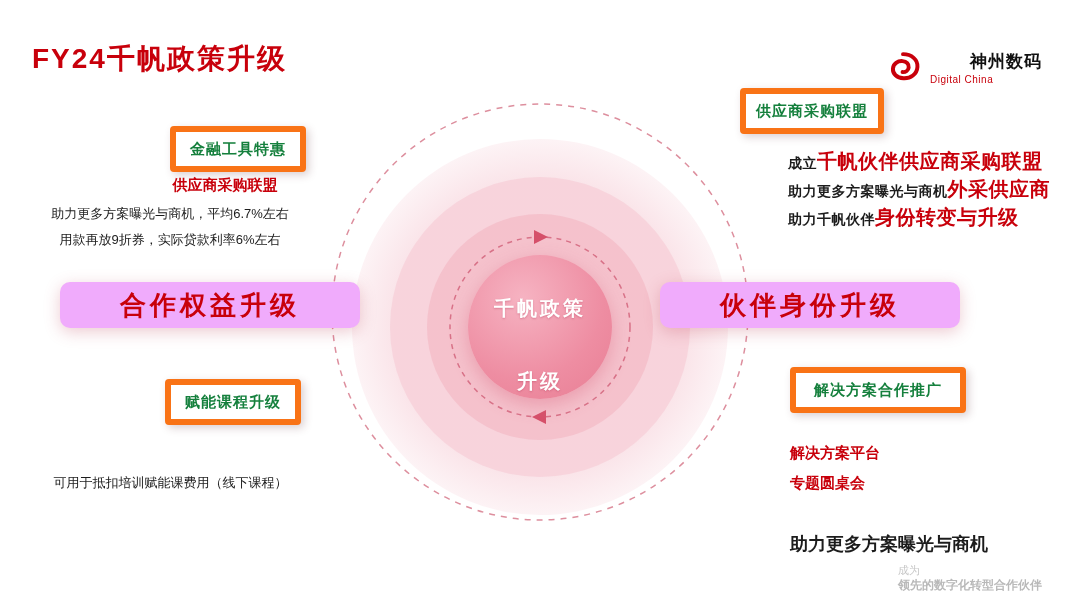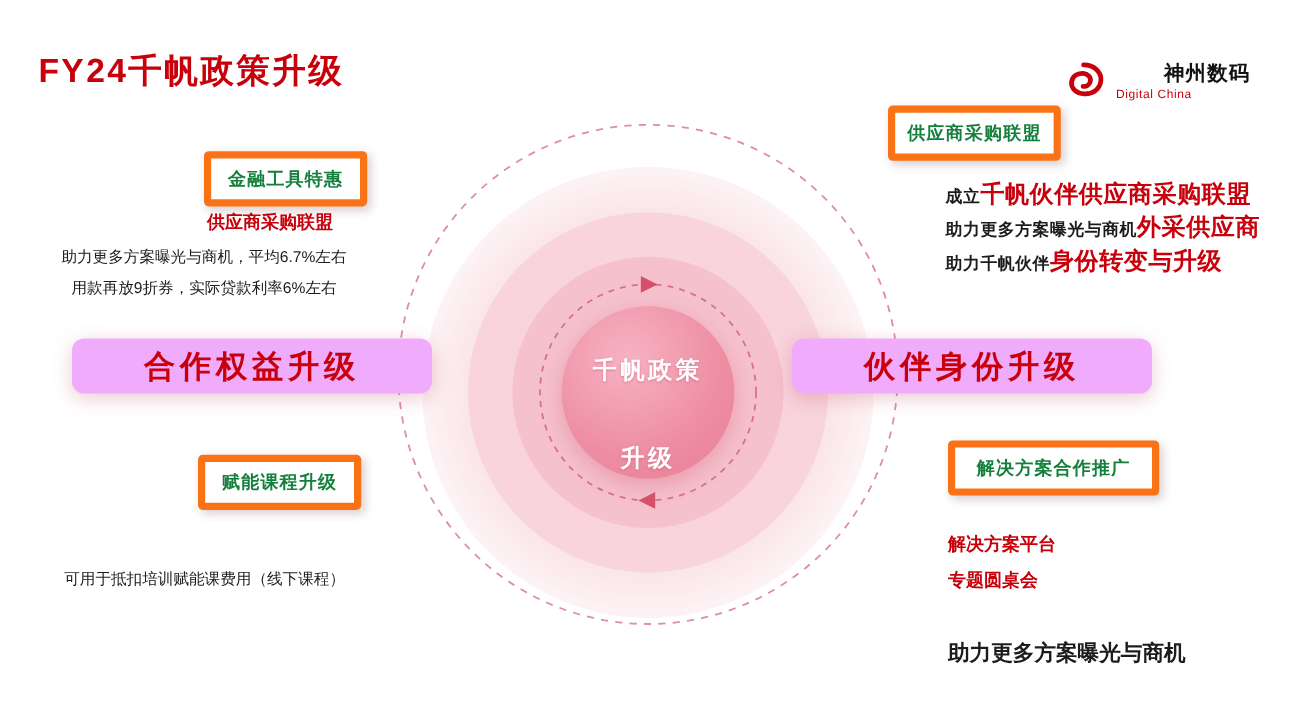--- a/index.html
+++ b/index.html
@@ -109,14 +109,18 @@
     <span>助力千帆伙伴</span><span class="red-em">身份转变与升级</span>
   </div>
 
   <div class="main-box" style="left:660px;top:282px;">伙伴身份升级</div>
 
   <div class="hdr-box" style="left:790px;top:367px;width:164px;height:34px;">解决方案合作推广</div>
   <div class="em-line red-em" style="left:790px;top:444px;">解决方案平台</div>
   <div class="em-line red-em" style="left:790px;top:474px;">专题圆桌会</div>
   <div class="body-line" style="left:790px;top:532px;font-size:18px;font-weight:bold;">助力更多方案曝光与商机</div>
 
+  <div class="footer">
+    <div class="f1">成为</div>
+    <div class="f2">领先的数字化转型合作伙伴</div>
+  </div>
 
 </div>
 
 </body></html>

